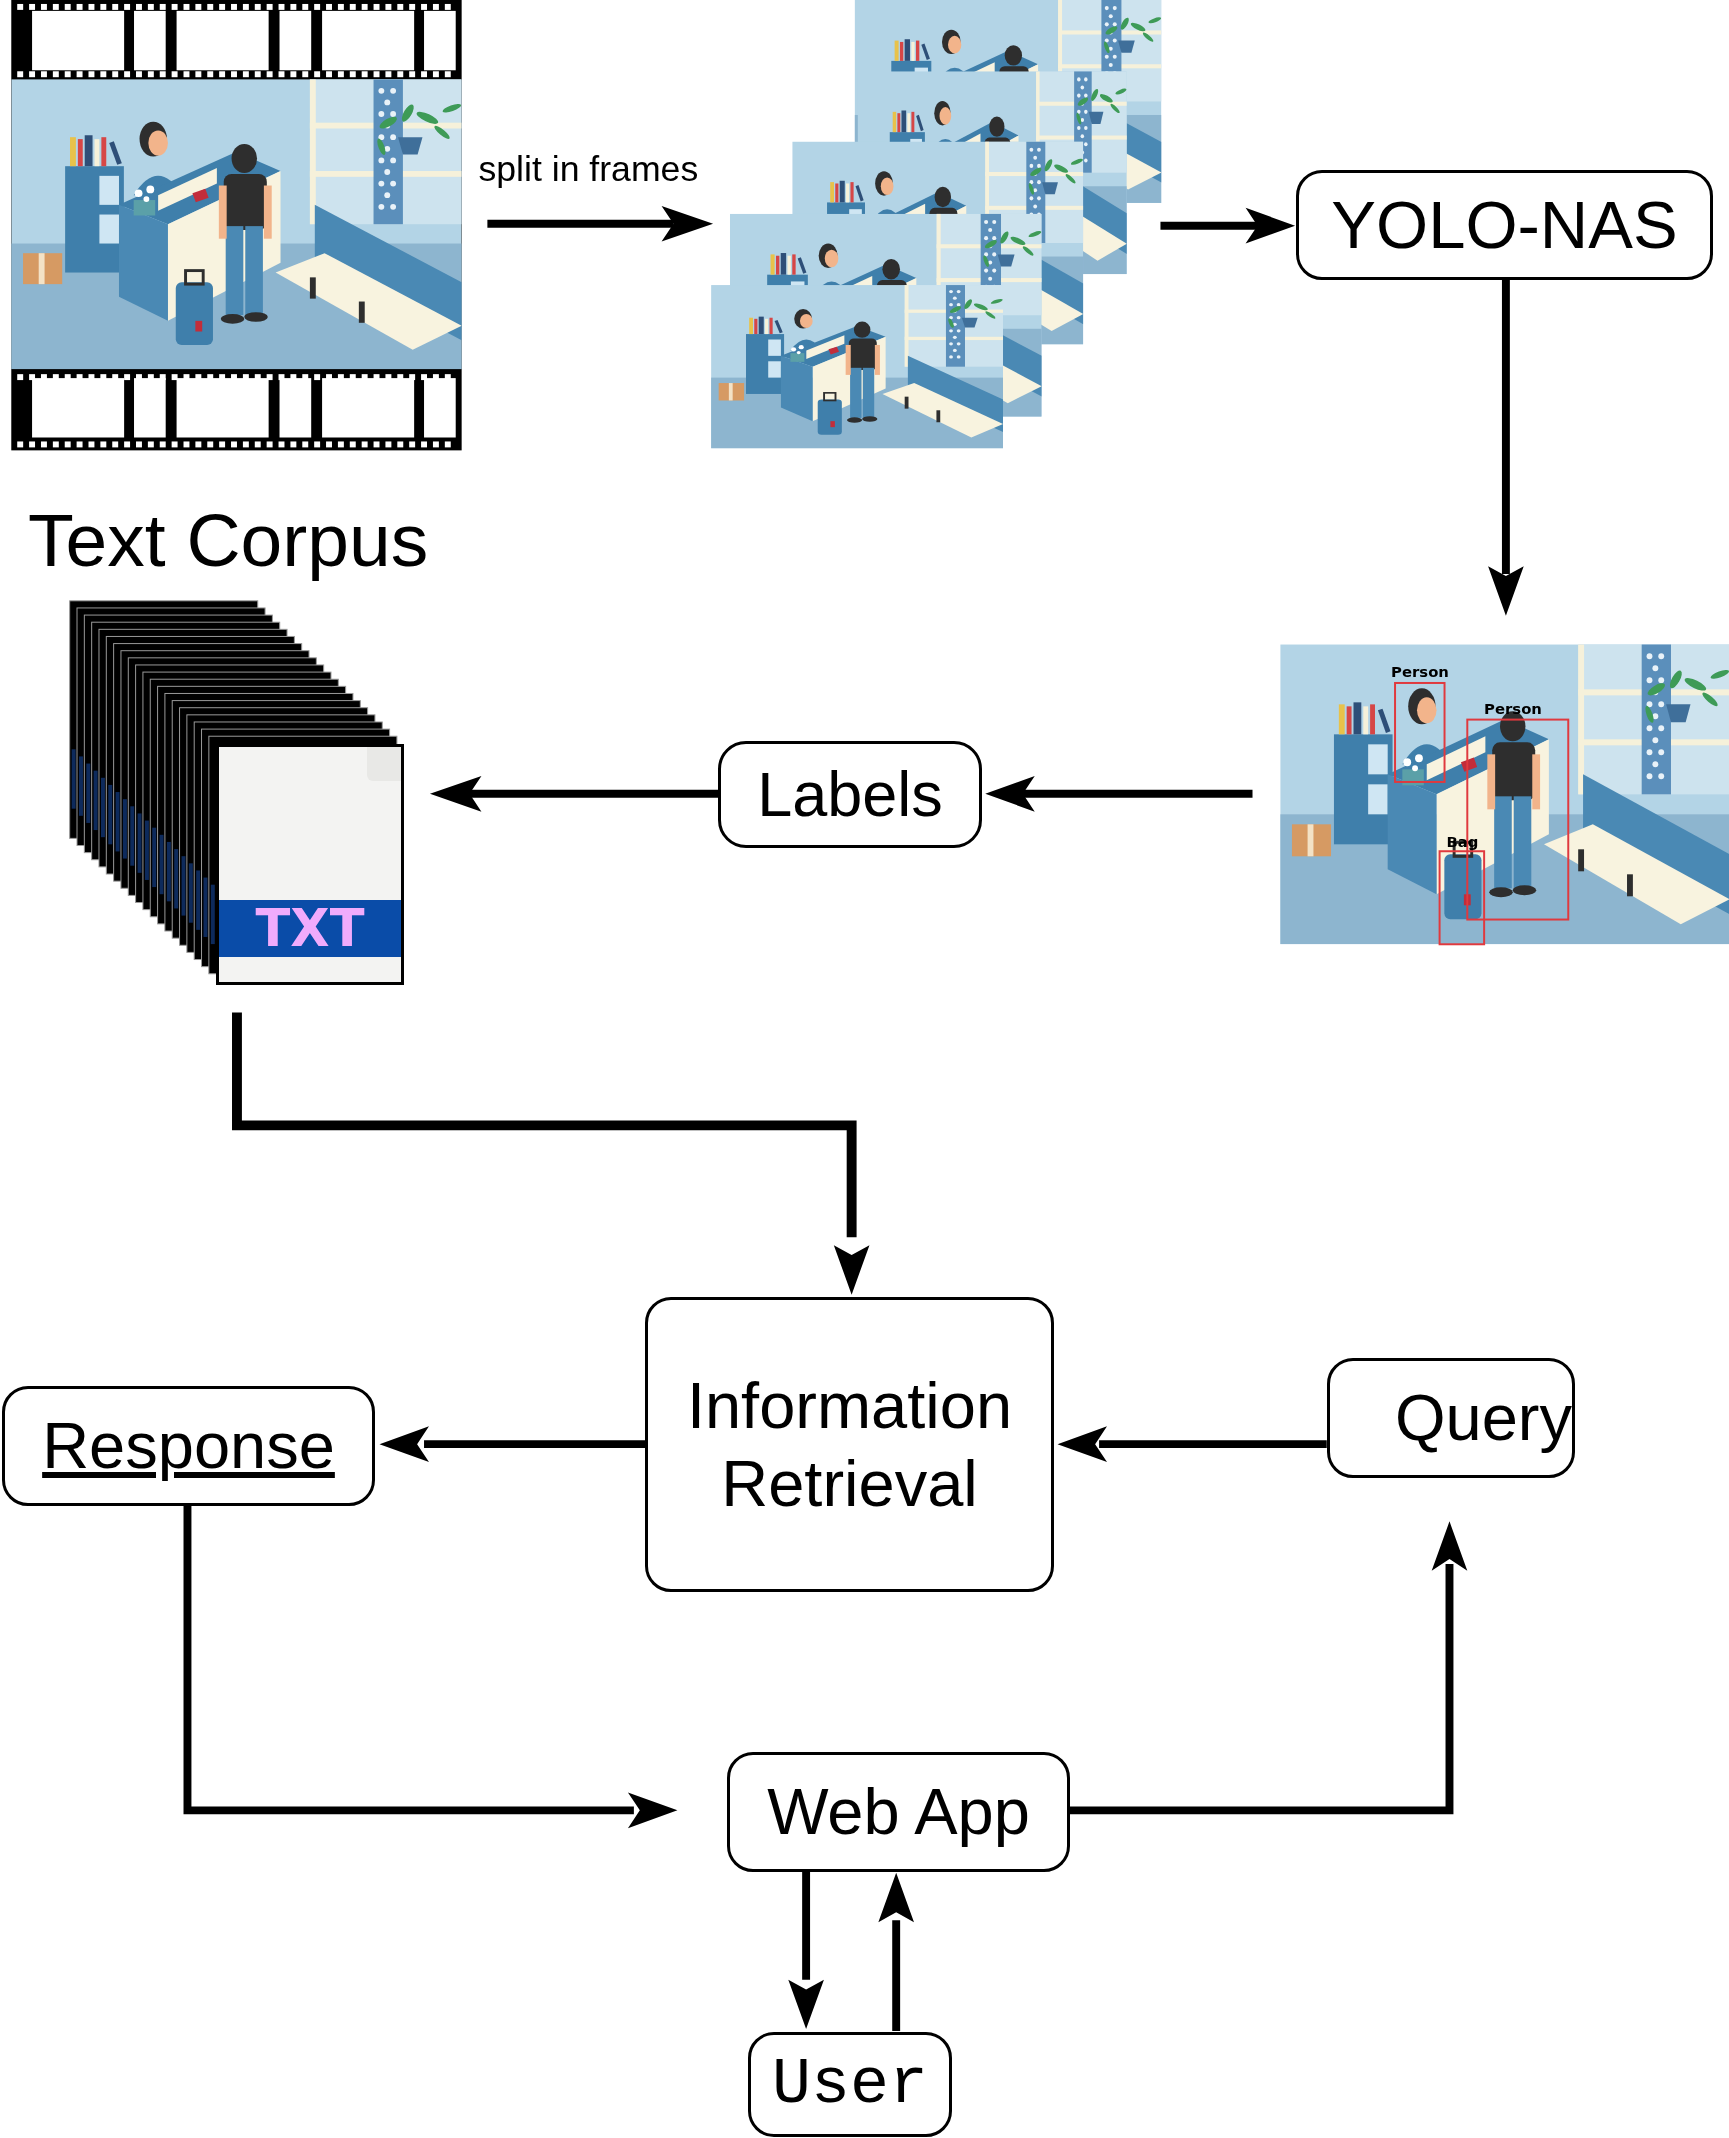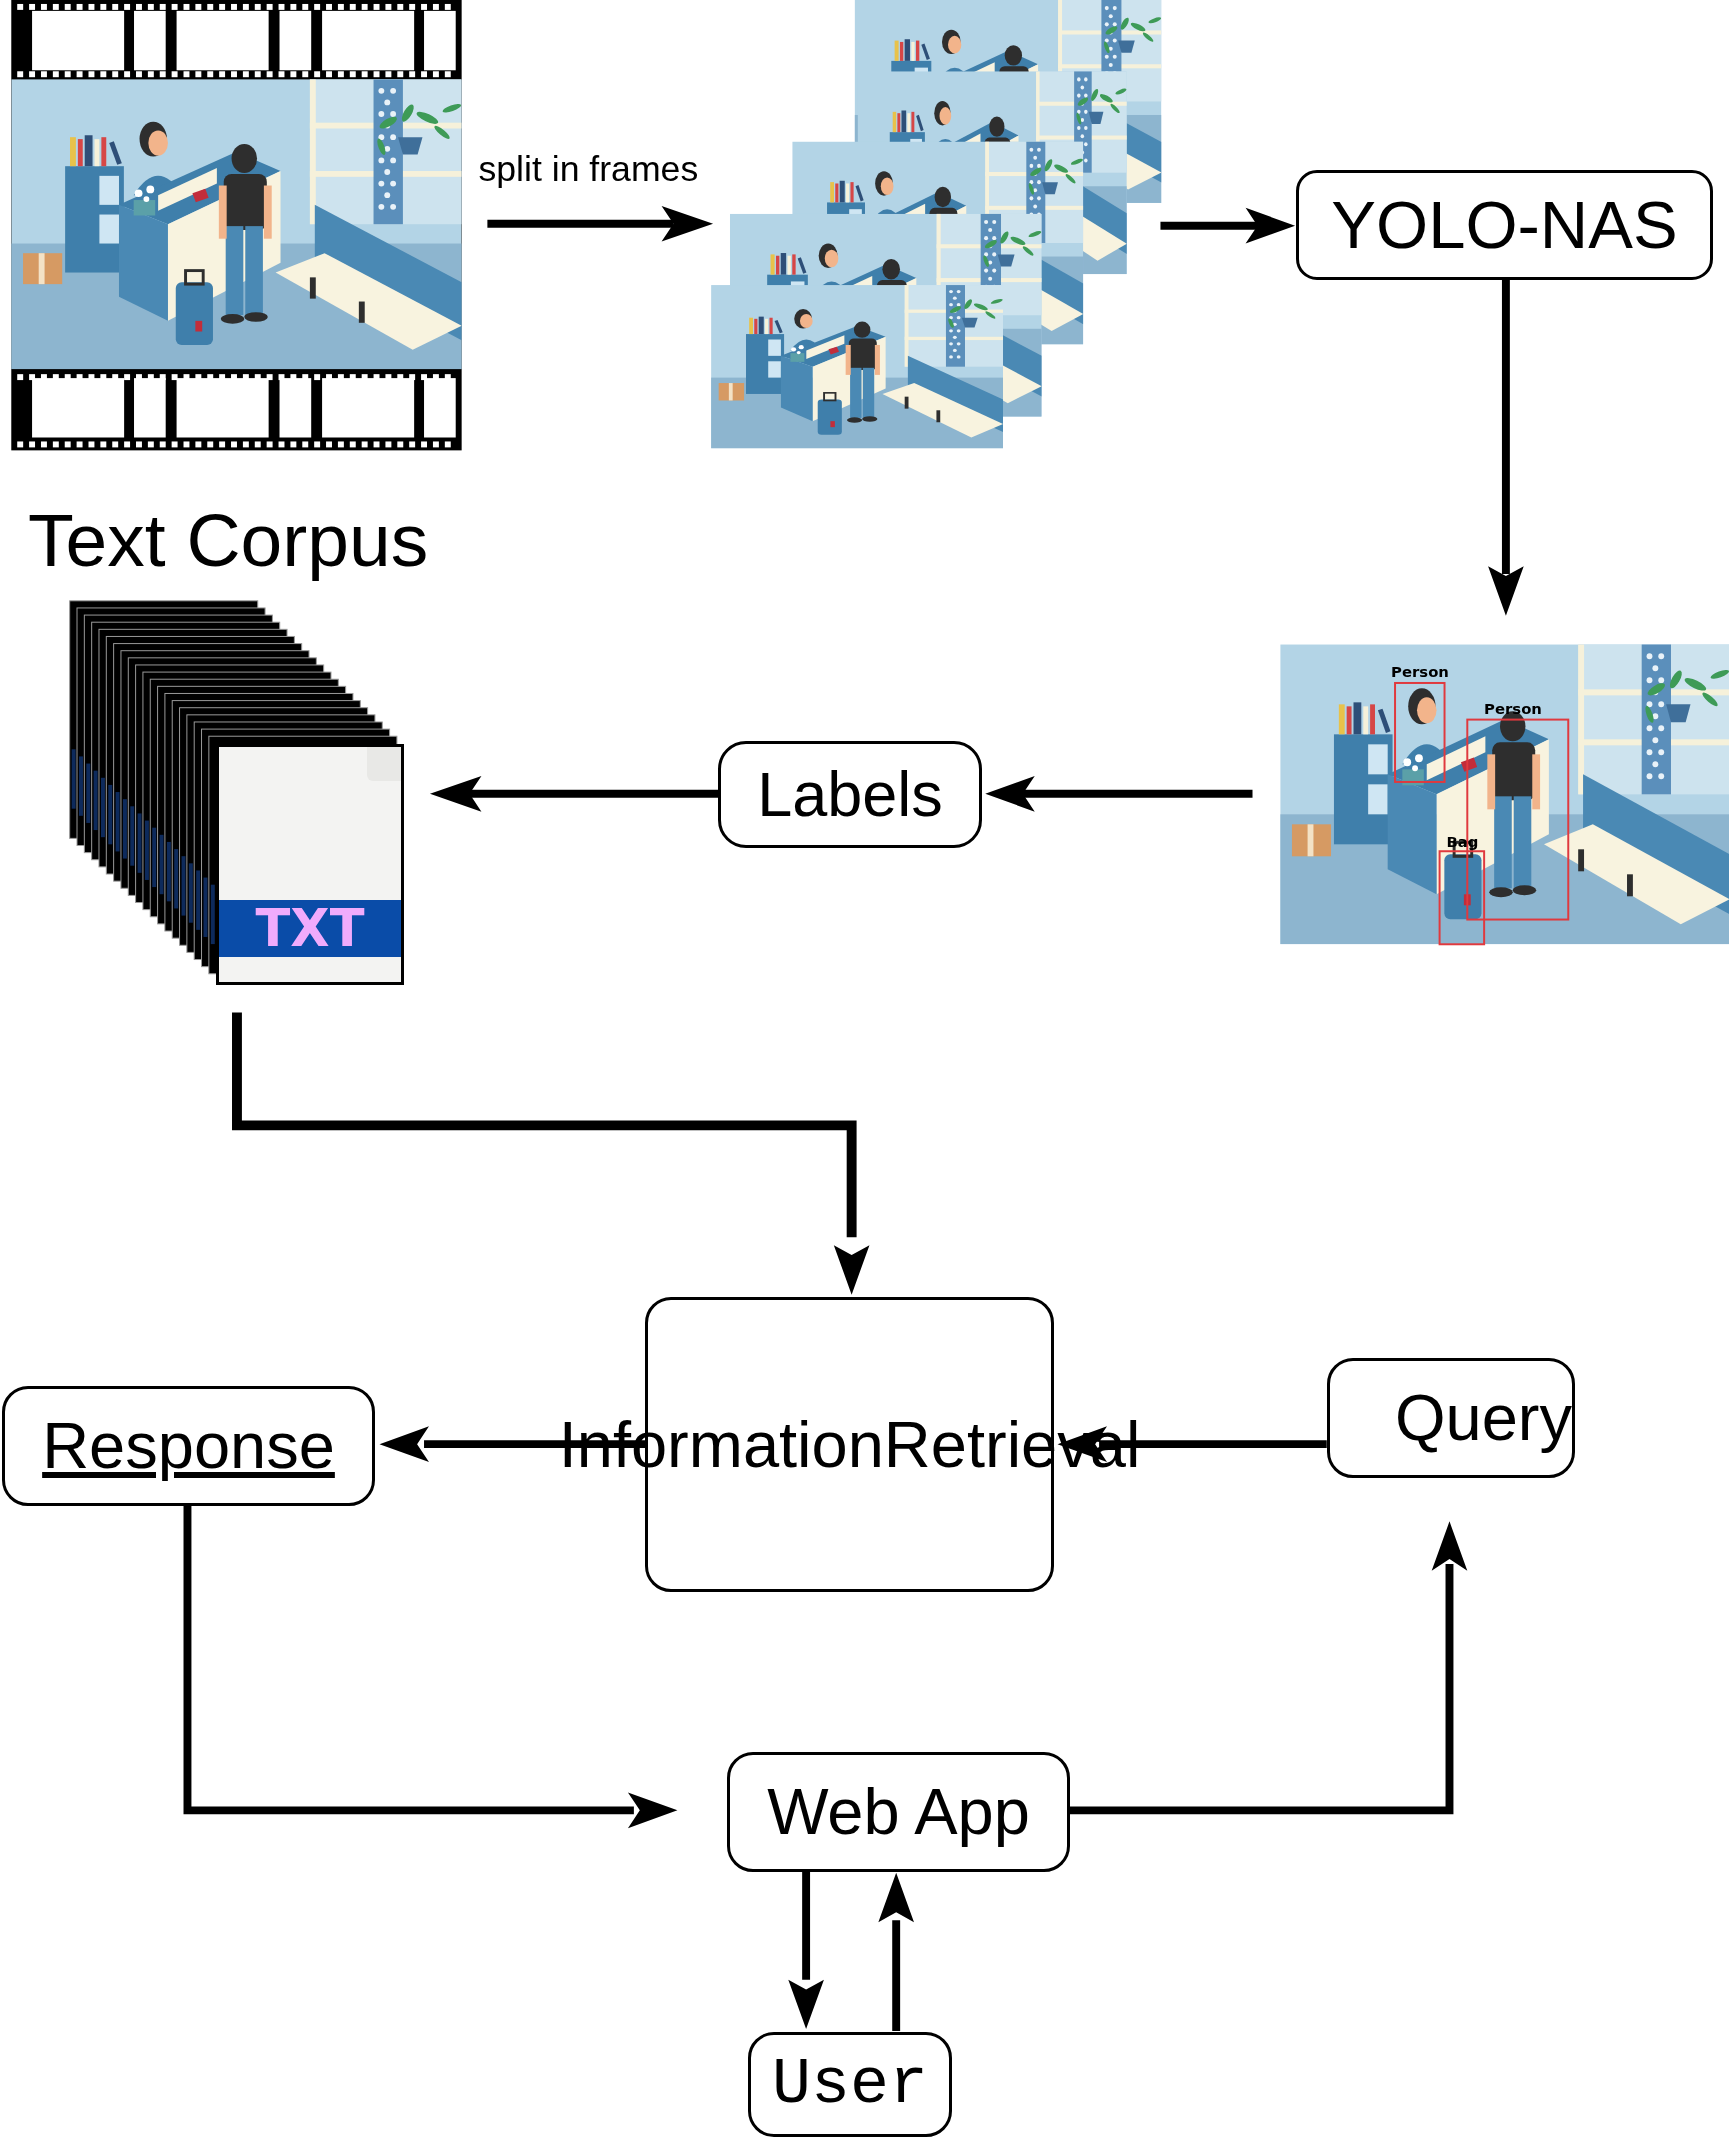--- a/index.html
+++ b/index.html
@@ -326,29 +326,29 @@
 
 <div class="abs" style="left:28px; top:503px; font-size:75px; line-height:1;">Text Corpus</div>
 
 <div class="abs" style="left:216px; top:744px; width:188px; height:241px; background:#f3f3f2; border:3px solid #000; box-sizing:border-box;">
   <div style="position:absolute; right:0; top:0; width:34px; height:34px; background:#e8e8e6; border-bottom-left-radius:6px;"></div>
   <div style="position:absolute; left:0; right:0; top:153px; height:57px; background:#0a4ca8; color:#f0abfc; font-family:'DejaVu Sans', sans-serif; font-weight:bold; font-size:51px; line-height:57px; text-align:center;">
     <span>TXT</span>
   </div>
 </div>
 
-<div class="node" style="left:1296px; top:170px; width:417px; height:110px; font-size:67px;border-radius:21px;">
+<div class="node" style="left:1296px; top:170px; width:417px; height:110px; font-size:67px;">
   <span>YOLO-NAS</span>
 </div>
 
 <div class="node" style="left:718px; top:741px; width:264px; height:107px; font-size:63px;border-radius:28px;">
   <span>Labels</span>
 </div>
 
-<div class="node" style="left:645px; top:1297px; width:409px; height:295px; font-size:65px; flex-direction:row;">
+<div class="node" style="left:645px; top:1297px; width:409px; height:295px; font-size:65px; flex-direction:column;">
   <span>Information</span>
   <span>Retrieval</span>
 </div>
 
 <div class="node" style="left:2px; top:1386px; width:373px; height:120px; font-size:65px;text-decoration:underline;">
   <span>Response</span>
 </div>
 
 <div class="node" style="left:1327px; top:1358px; width:248px; height:120px; font-size:65px;justify-content:flex-end;">
   <span>Query</span>

